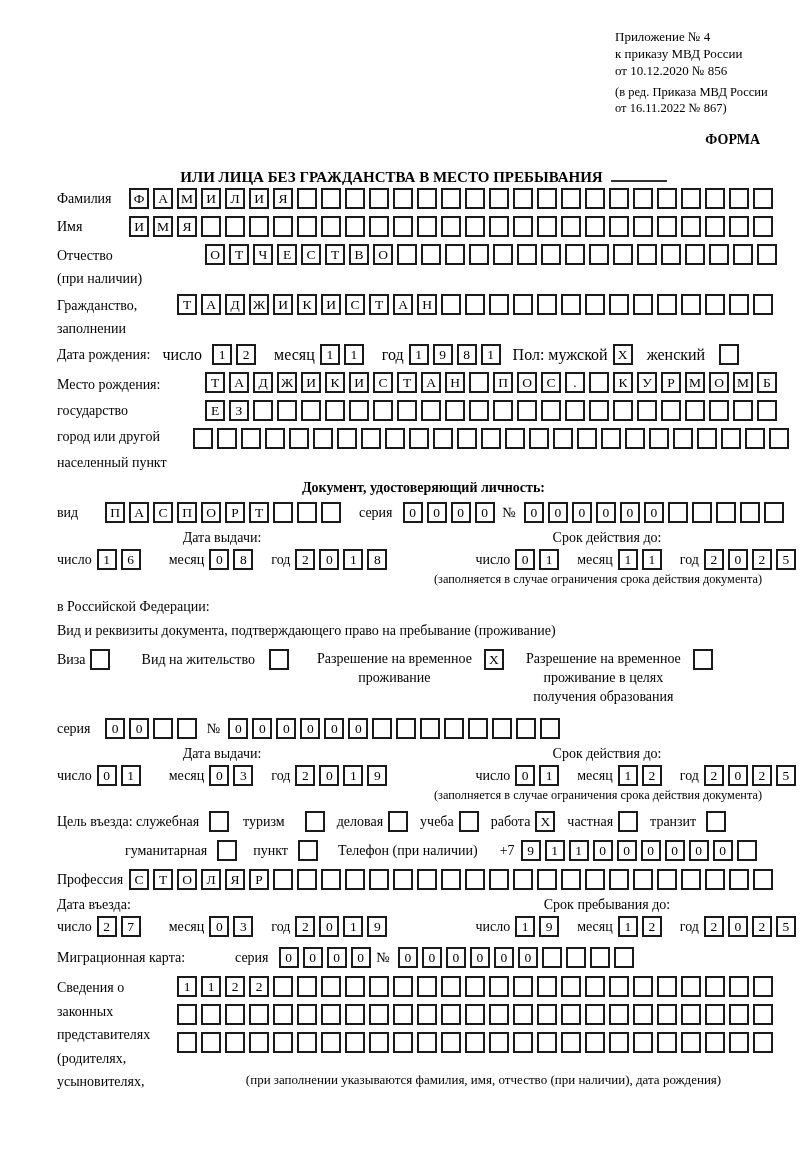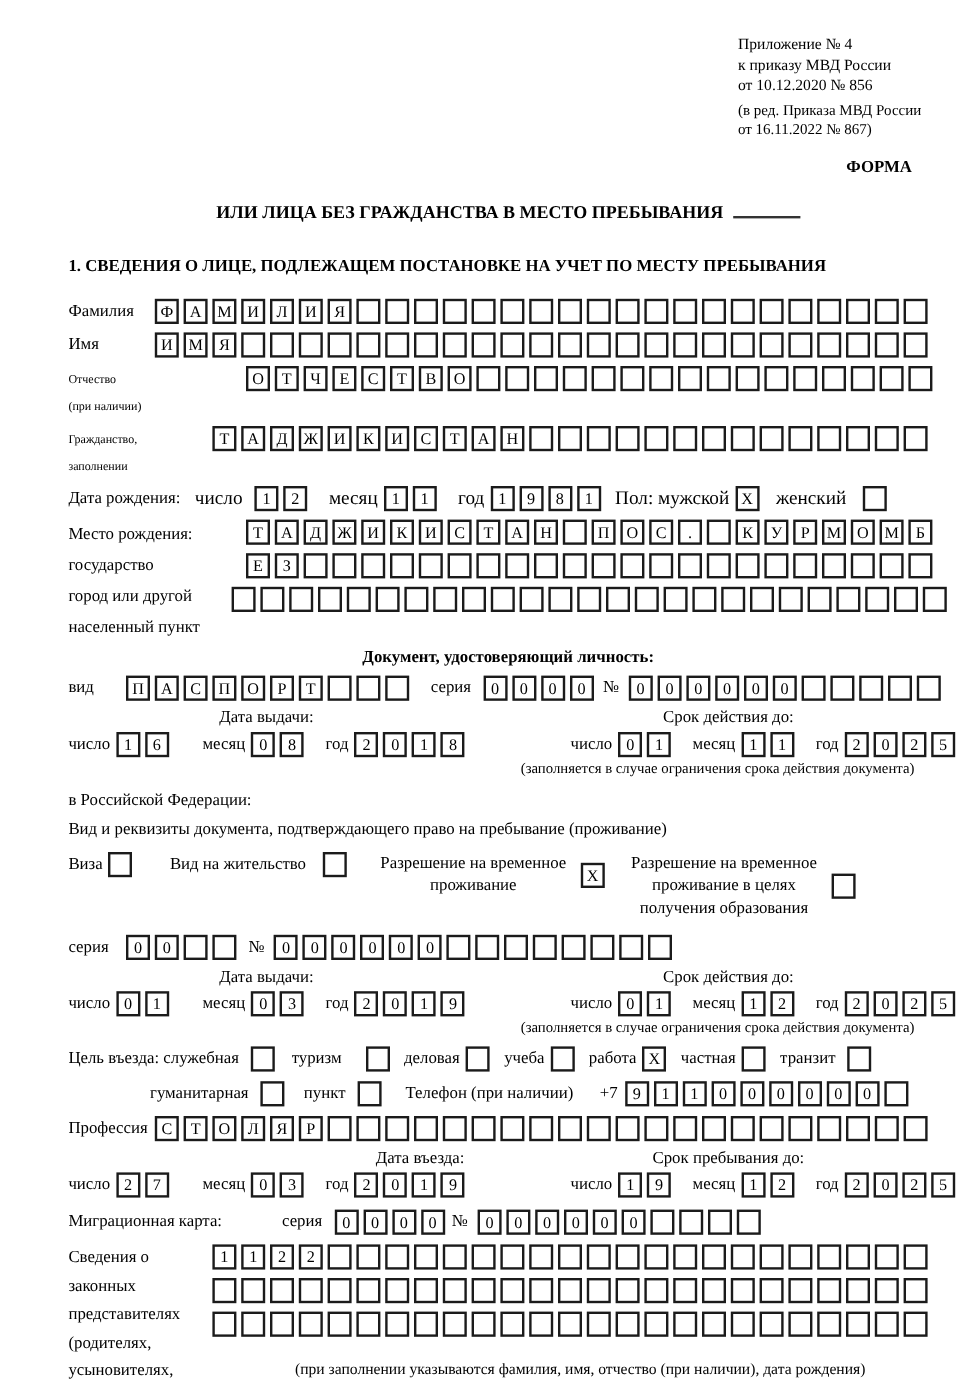--- a/index.html
+++ b/index.html
@@ -10,38 +10,38 @@
   .appendix{margin-left:558px;font-size:13px;line-height:17px;white-space:nowrap;}
   .amendment{margin-left:558px;margin-top:5px;font-size:12.5px;line-height:16px;white-space:nowrap;}
   .forma{text-align:right;padding-right:30px;font-weight:bold;font-size:14px;margin-top:16px;}
 
   .title{ text-align:center;font-weight:bold;font-size:15px;line-height:21px;margin-top:18px;white-space:nowrap;}
   .blank-line{display:inline-block;width:56px;border-bottom:2px solid #333;height:14px;margin-left:8px;}
   .sec1{font-weight:bold;font-size:14px;margin-top:26px;margin-bottom:18px;white-space:nowrap;}
 
   .frow{display:flex;align-items:flex-start;margin-bottom:7px;white-space:nowrap;}
   .lbl{font-size:14px;line-height:21px;}
-  .lbl2{font-size:10px;line-height:23px;}
+  .lbl2{font-size:14px;line-height:23px;}
   .w72{flex:0 0 72px;} .w148{flex:0 0 148px;} .w120{flex:0 0 120px;} .w48{flex:0 0 48px;}
   .cells{display:flex;flex:0 0 auto;}
   .cell{box-sizing:border-box;display:inline-block;flex:0 0 auto;width:20px;height:21px;
         border:2px solid #1b1b1b;margin-right:4px;text-align:center;
         font-size:13.5px;line-height:17px;}
   .stack{display:flex;flex-direction:column;}
   .stack .cells{margin-bottom:7px;}
 
   .dhead{display:flex;font-size:14px;margin-bottom:3px;}
   .drow{display:flex;align-items:center;font-size:14px;}
   .dlbl{margin-right:5px;}
   .grp{display:flex;align-items:center;margin-right:14px;}
   .note{font-size:12.3px;text-align:right;padding-right:28px;margin-top:2px;margin-bottom:8px;}
 
   .plain{font-size:14px;line-height:24px;white-space:nowrap;}
   .cbrow{display:flex;align-items:flex-start;font-size:14px;margin-top:6px;white-space:nowrap;}
-  .cgrp{display:flex;align-items:center;}
+  .cgrp{display:flex;align-items:flex-start;}
   .ctext{text-align:center;line-height:19px;}
   .doc-head{text-align:center;font-weight:bold;font-size:14px;margin:4px 0 6px 0;}
   .reps-note{font-size:13px;text-align:center;margin-top:12px;}
 </style>
 </head>
 <body>
 
 <div class="page">
 
   <div class="appendix">
@@ -52,21 +52,20 @@
   <div class="amendment">
     <div>(в ред. Приказа МВД России</div>
     <div>от 16.11.2022 № 867)</div>
   </div>
   <div class="forma">ФОРМА</div>
 
   <div class="title">
     <div><span>ИЛИ ЛИЦА БЕЗ ГРАЖДАНСТВА В МЕСТО ПРЕБЫВАНИЯ</span><span class="blank-line"></span></div>
   </div>
 
-  <div class="sec1">1. СВЕДЕНИЯ О ЛИЦЕ, ПОДЛЕЖАЩЕМ ПОСТАНОВКЕ НА УЧЕТ ПО МЕСТУ ПРЕБЫВАНИЯ</div>
 
   <div class="frow">
     <span class="lbl w72">Фамилия</span>
     <span class="cells">
         <span class="cell">Ф</span>
         <span class="cell">А</span>
         <span class="cell">М</span>
         <span class="cell">И</span>
         <span class="cell">Л</span>
         <span class="cell">И</span>
@@ -635,21 +634,21 @@
         <span class="cell"></span>
         <span class="cell"></span>
         <span class="cell"></span>
         <span class="cell"></span>
         <span class="cell"></span>
         <span class="cell"></span>
       </span>
   </div>
 
   <div class="dhead" style="margin-top:6px;">
-    <span style="flex:0 0 330px;text-align:right;">Дата въезда:</span>
+    <span style="flex:0 0 330px;text-align:left;">Дата въезда:</span>
     <span style="flex:0 0 340px;text-align:center;margin-left:50px;">Срок пребывания до:</span>
   </div>
   <div class="drow">
     <span class="grp">
       <span class="dlbl">число</span>
       <span class="cells">
           <span class="cell">2</span>
           <span class="cell">7</span>
         </span>
     </span>

